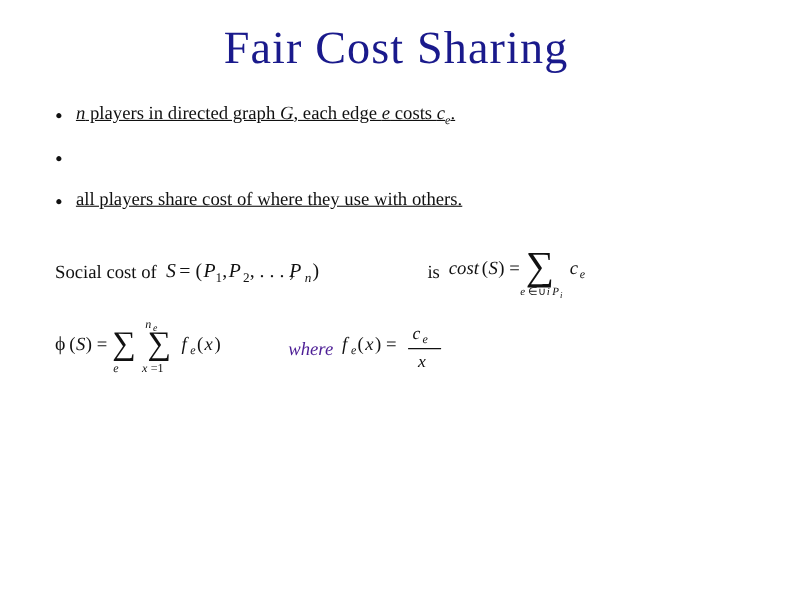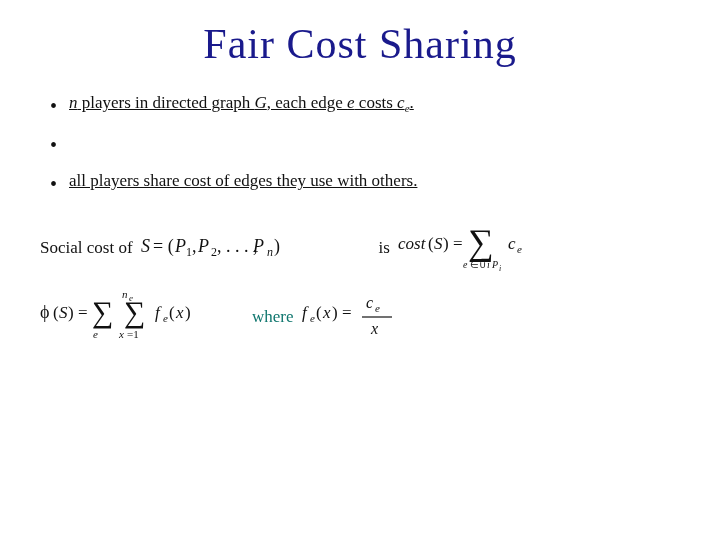--- a/index.html
+++ b/index.html
@@ -53,20 +53,21 @@
       color: #111;
     }
 
     .bullet-text {
       font-size: 17px;
       text-decoration: underline;
     }
 
     .section-social {
       margin-top: 18px;
+      margin-left: 10px;
     }
 
     .social-line1 {
       display: flex;
       align-items: center;
       font-size: 17px;
       margin-bottom: 8px;
       gap: 8px;
     }
 
@@ -86,21 +87,22 @@
       display: inline-block;
       vertical-align: middle;
     }
 
     svg text {
       font-family: 'Times New Roman', Times, serif;
     }
 
     .where-label {
       font-size: 17px;
-      color: #0f766e;
+      font-style: italic;
+      color: #4c1d95;
       margin-left: 4px;
     }
 
     sub {
       font-size: 11px;
     }
   </style>
 </head>
 <body>
 
@@ -117,21 +119,21 @@
       </span>
     </li>
 
     <li class="bullet-item">
       <span class="bullet-dot">•</span>
     </li>
 
     <li class="bullet-item">
       <span class="bullet-dot">•</span>
       <span class="bullet-text">
-        all players share cost of edges they use with others.
+        all players share cost of where they use with others.
       </span>
     </li>
 
   </ul>
 
   <div class="section-social">
 
     <div class="social-line1">
       <span class="social-label">Social cost of</span>
 

